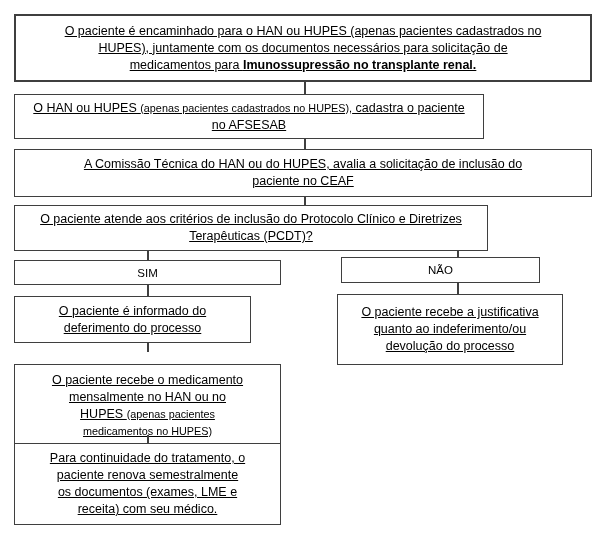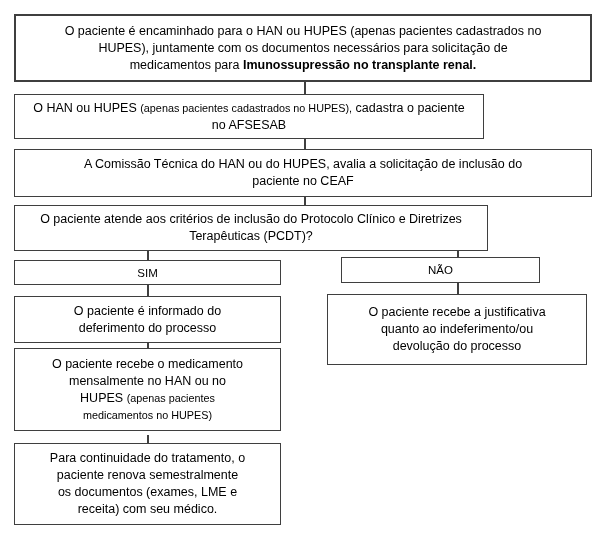--- a/index.html
+++ b/index.html
@@ -31,20 +31,21 @@
     text-align: center;
     padding: 2px 10px;
   }
   .box.heavy { border-width: 2px; }
   .txt {
     margin: 0;
     white-space: pre-line;
     font-size: 12.5px;
     line-height: 17px;
     color: var(--text);
+    text-decoration: underline;
   }
   .txt .bold { font-weight: bold; }
   .txt .small { font-size: 10.8px; }
   .label-txt {
     margin: 8px;
     font-size: 11.5px;
     line-height: 12px;
     color: var(--text);
   }
   .vline {
@@ -54,27 +55,27 @@
   }
 
   
   .b-encaminhado   { left: 14px;  top: 14px;  width: 578px; height: 68px; }
   .b-cadastro      { left: 14px;  top: 94px;  width: 470px; height: 45px; }
   .b-comissao      { left: 14px;  top: 149px; width: 578px; height: 48px; }
   .b-criterios     { left: 14px;  top: 205px; width: 474px; height: 46px; }
 
   
   .b-sim           { left: 14px;  top: 260px; width: 267px; height: 25px; }
-  .b-deferimento   { left: 14px;  top: 296px; width: 267px; height: 47px; }
-  .b-medicamento   { left: 14px;  top: 348px; width: 267px; height: 83px; padding: 2px 23px; }
+  .b-deferimento   { left: 14px;  top: 296px; width: 237px; height: 47px; }
+  .b-medicamento   { left: 14px;  top: 364px; width: 267px; height: 83px; padding: 2px 23px; }
   .b-renovacao     { left: 14px;  top: 443px; width: 267px; height: 82px; }
 
   
   .b-nao           { left: 341px; top: 257px; width: 199px; height: 26px; }
-  .b-indeferimento { left: 327px; top: 294px; width: 260px; height: 71px; }
+  .b-indeferimento { left: 337px; top: 294px; width: 226px; height: 71px; }
 
   
   .c-12      { left: 304px; top: 82px;  height: 12px; }
   .c-23      { left: 304px; top: 139px; height: 10px; }
   .c-34      { left: 304px; top: 197px; height: 8px; }
   .c-4sim    { left: 147px; top: 251px; height: 9px; }
   .c-simdef  { left: 147px; top: 285px; height: 11px; }
   .c-defmed  { left: 147px; top: 343px; height: 9px; }
   .c-medren  { left: 147px; top: 435px; height: 8px; }
   .c-4nao    { left: 457px; top: 251px; height: 6px; }

